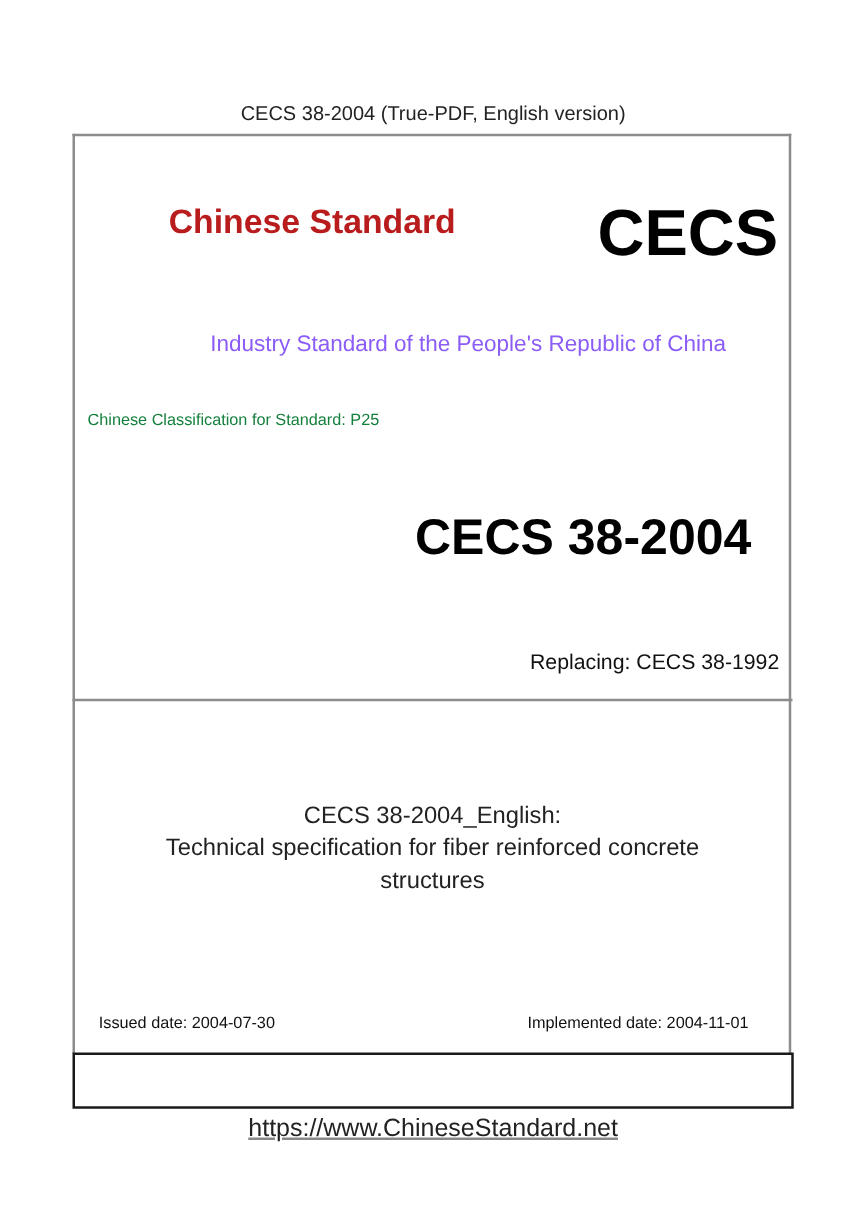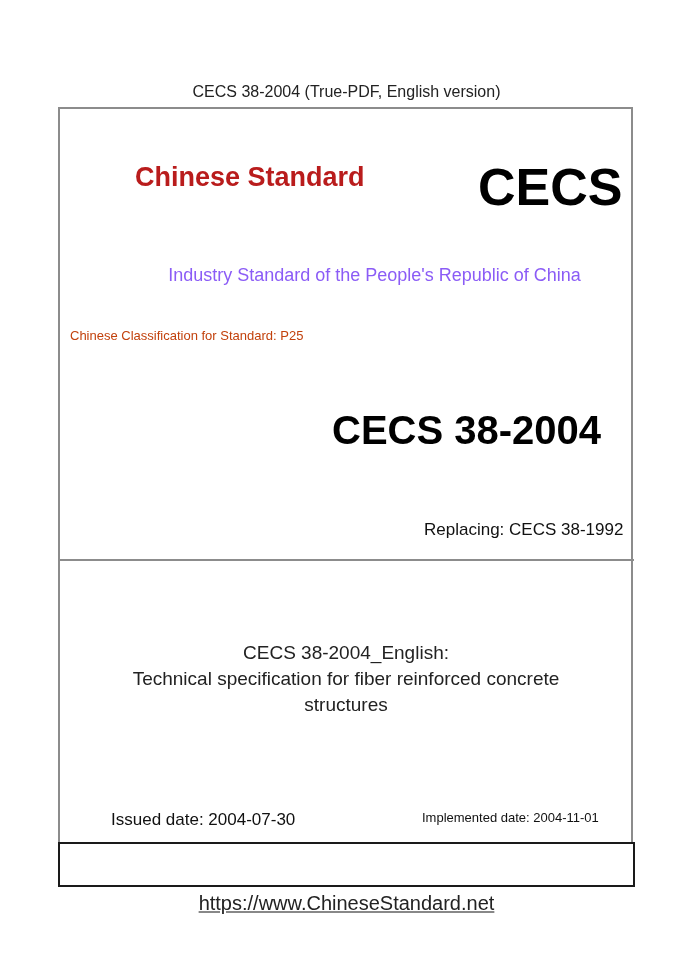--- a/index.html
+++ b/index.html
@@ -27,34 +27,34 @@
     .chinese-standard {
       left: 135px; top: 162px; font-size: 27px; font-weight: bold; color: #b91c1c;
     }
     .cecs-big {
       left: 478px; top: 141px; font-size: 52px; font-weight: bold; color: #000; margin-top: 16px;
     }
     .industry {
       left: 0; width: 693px; top: 265px; text-align: center; font-size: 18px; color: #8b5cf6; padding-left: 28px;
     }
     .classification {
-      left: 70px; top: 328px; font-size: 13px; color: #c2410c;
+      left: 70px; top: 328px; font-size: 13px; color: #15803d;
     }
     .std-number {
       left: 332px; top: 408px; font-size: 40px; font-weight: bold; color: #000;
     }
     .replacing {
       left: 424px; top: 520px; font-size: 17px; color: #111;
     }
     .title-block {
       left: 58px; width: 576px; top: 640px; text-align: center;
       font-size: 19px; line-height: 26px; color: #222;
     }
     .issued {
-      left: 79px; top: 810px; font-size: 17px; color: #111; margin-left: 32px;
+      left: 79px; top: 810px; font-size: 13px; color: #111;
     }
     .implemented {
       left: 422px; top: 810px; font-size: 13px; color: #111;
     }
     .site-link {
       left: 0; width: 693px; top: 892px; text-align: center;
       font-size: 20px; color: #222; text-decoration: underline; text-decoration-color: #888;
     }
   </style>
 </head>

